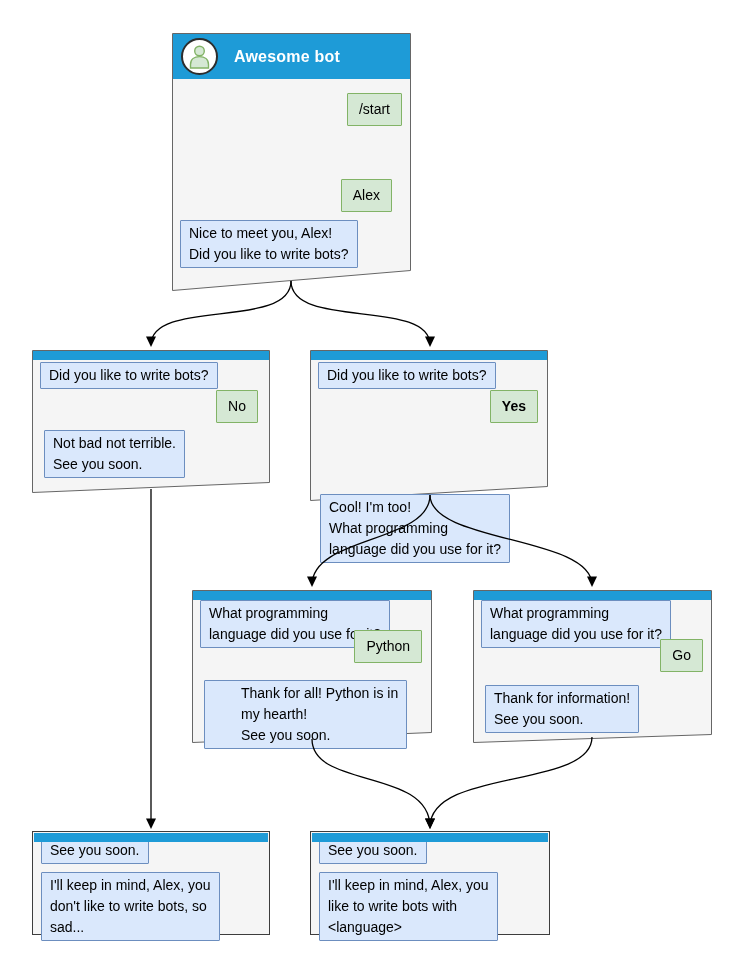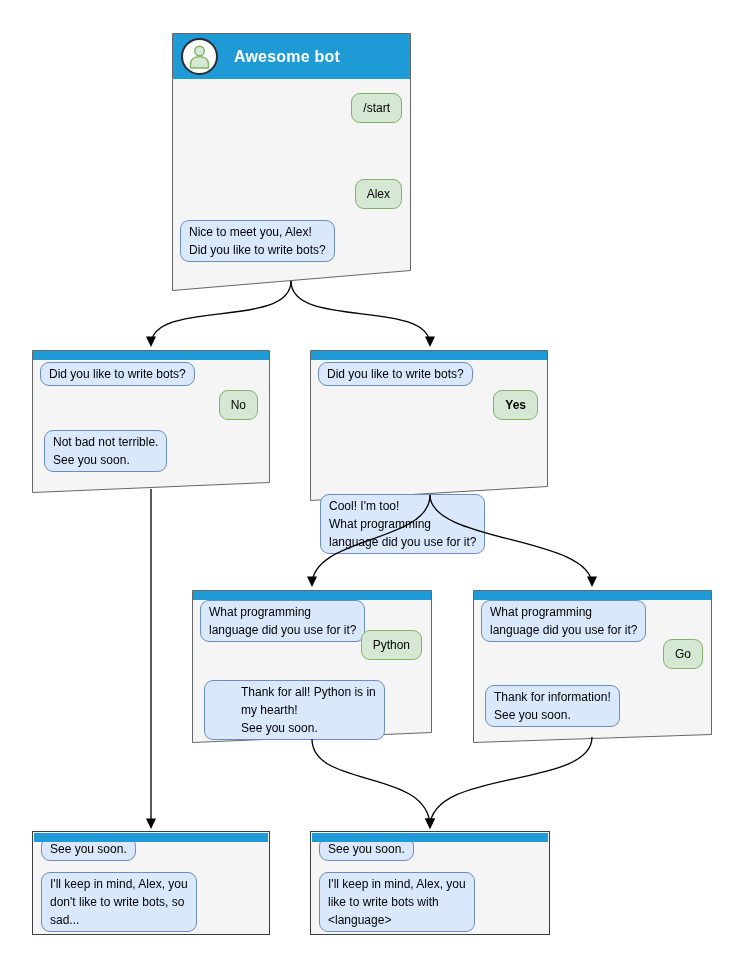--- a/index.html
+++ b/index.html
@@ -21,22 +21,22 @@
             border:2px solid #2d2d2d; margin-left:8px; display:flex;
             align-items:center; justify-content:center; flex:0 0 auto; }
   .avatar svg { display:block; }
   .title { color:#ffffff; font-size:16px; font-weight:bold; margin-left:16px;
            letter-spacing:.2px; }
 
   
   .strip { position:absolute; left:1px; right:1px; top:1px; height:9px;
            background:#1e9bd7; z-index:3; }
 
-  .bubble { position:absolute; z-index:2; font-size:12px; line-height:1.5;
-            color:#000; white-space:pre-line; border-radius:9px; }
+  .bubble { position:absolute; z-index:2; font-size:14px; line-height:1.5;
+            color:#000; white-space:pre-line; border-radius:1px; }
   .bubble.bot  { background:#dae8fc; border:1px solid #6c8ebf; padding:2px 8px; }
   .bubble.user { background:#d5e8d4; border:1px solid #82b366; padding:5px 11px; }
 
   #edges { position:absolute; inset:0; z-index:5; pointer-events:none; }
 </style>
 </head>
 <body>
 
 <div id="canvas">
 
@@ -64,21 +64,21 @@
     <div class="titlebar">
       <span class="avatar">
         <svg width="27" height="27" viewBox="0 0 27 27">
           <circle cx="13.5" cy="8" r="4.8" fill="#d5e8d4" stroke="#82b366" stroke-width="1.4"></circle>
           <path d="M4.5,25 v-3.4 c0,-5.4 4,-8 9,-8 s9,2.6 9,8 V25 z" fill="#d5e8d4" stroke="#82b366" stroke-width="1.4"></path>
         </svg>
       </span>
       <span class="title">Awesome bot</span>
     </div>
     <div class="bubble user" style="top:60px; right:9px;">/start</div>
-    <div class="bubble user" style="top:146px; right:9px;">Alex</div>
+    <div class="bubble user" style="top:146px; right:19px;">Alex</div>
     <div class="bubble bot" style="top:187px; left:8px;">Nice to meet you, Alex!
 Did you like to write bots?</div>
   </div>
 
   <div class="win" style="left:32px; top:350px; width:238px; height:143px;">
     <svg class="bg" width="238" height="143" viewBox="0 0 238 143">
       <polygon points="0.5,0.5 237.5,0.5 237.5,132.5 0.5,142.5" fill="#f5f5f5" stroke="#666666" stroke-width="1"></polygon>
     </svg>
     <div class="strip"></div>
     <div class="bubble bot" style="top:12px; left:8px;">Did you like to write bots?</div>

